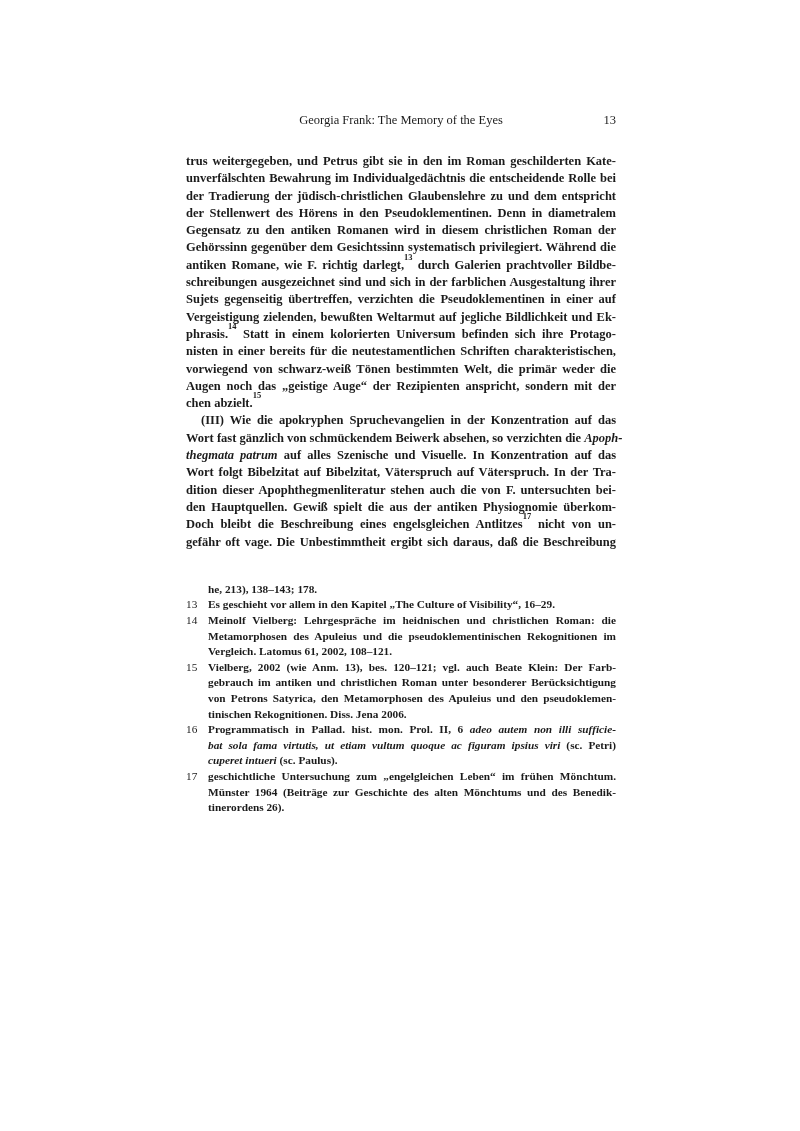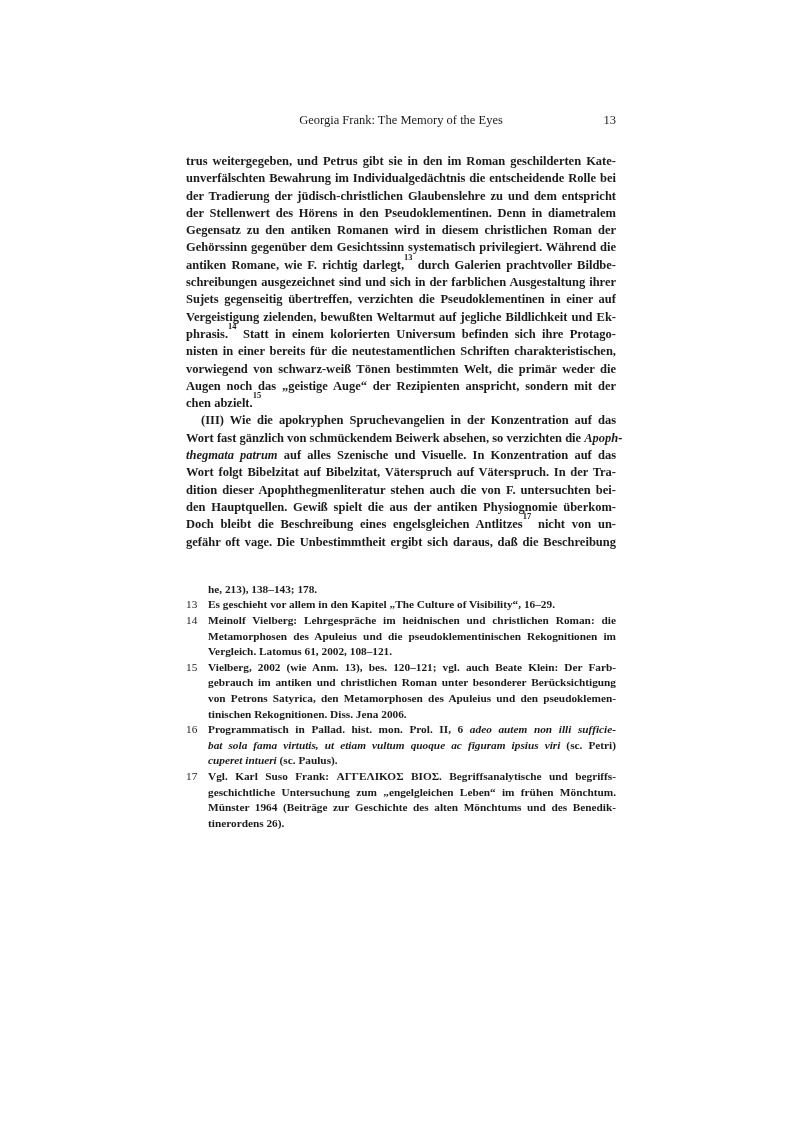--- a/index.html
+++ b/index.html
@@ -111,21 +111,20 @@
           <span class="fn-num">16</span>
           <div class="fn-body">
             <div class="line">Programmatisch in Pallad. hist. mon. Prol. II, 6 <i>adeo autem non illi sufficie-</i></div>
             <div class="line"><i>bat sola fama virtutis, ut etiam vultum quoque ac figuram ipsius viri</i> (sc. Petri)</div>
             <div class="line end"><i>cuperet intueri</i> (sc. Paulus).</div>
           </div>
         </div>
         <div class="fn">
           <span class="fn-num">17</span>
           <div class="fn-body">
-            <div class="line">Vgl. Karl Suso Frank: ΑΓΓΕΛΙΚΟΣ ΒΙΟΣ. Begriffsanalytische und begriffs-</div>
             <div class="line">geschichtliche Untersuchung zum „engelgleichen Leben“ im frühen Mönchtum.</div>
             <div class="line">Münster 1964 (Beiträge zur Geschichte des alten Mönchtums und des Benedik-</div>
             <div class="line end">tinerordens 26).</div>
           </div>
         </div>
       </div>
 
   </div>
 </div>
 

